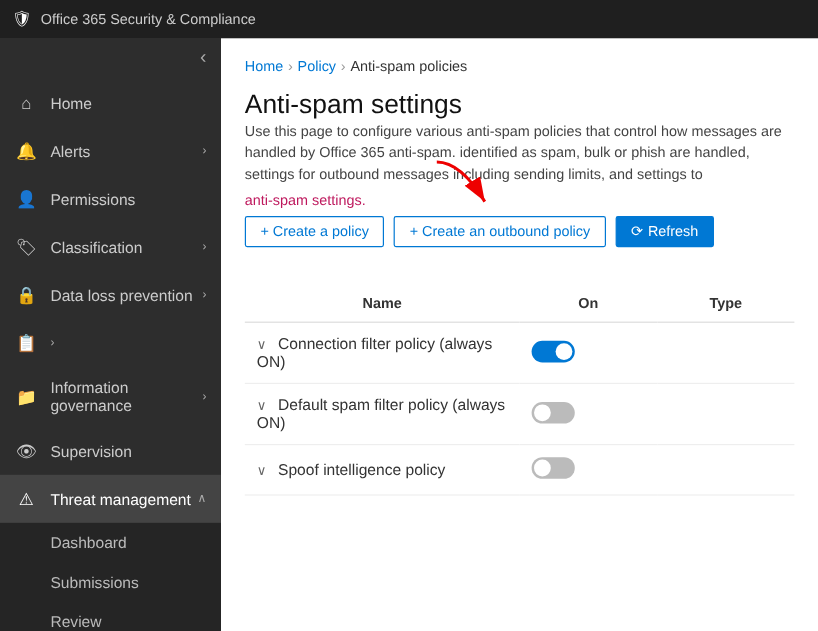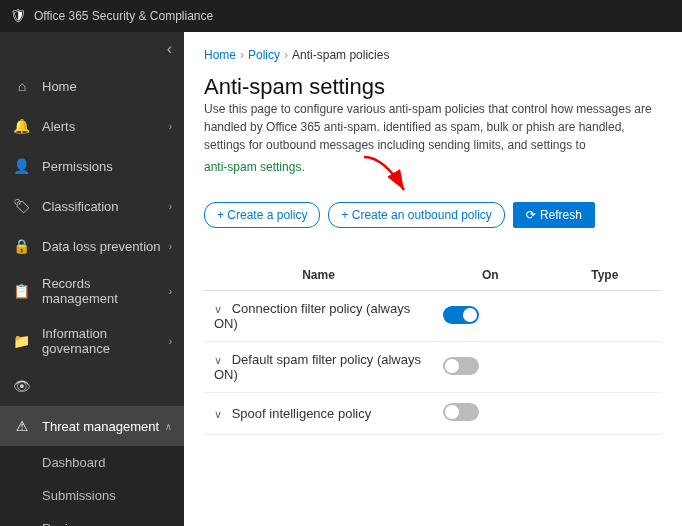--- a/index.html
+++ b/index.html
@@ -114,43 +114,43 @@
 
     .page-description {
       font-size: 12px;
       color: #444;
       line-height: 1.5;
       margin-bottom: 6px;
       max-width: 460px;
     }
 
     .page-link {
-      color: #15803d;
+      color: #be185d;
       font-size: 12px;
       text-decoration: none;
       cursor: pointer;
       display: inline-block;
-      margin-bottom: 28px;
+      margin-bottom: 6px;
     }
 
     .toolbar {
       display: flex;
       gap: 8px;
       margin-bottom: 16px;
       align-items: center;
     }
 
     .btn-outline {
       border: 1px solid #0078d4;
       background: #fff;
       color: #0078d4;
       padding: 5px 12px;
       font-size: 12px;
       cursor: pointer;
-      border-radius: 12px;
+      border-radius: 2px;
     }
 
     .btn-primary {
       border: 1px solid #0078d4;
       background: #0078d4;
       color: #fff;
       padding: 5px 12px;
       font-size: 12px;
       cursor: pointer;
       border-radius: 2px;
@@ -265,32 +265,32 @@
     </div>
 
     <div class="sidebar-item">
       <span class="item-icon">🔒</span>
       <span class="item-label">Data loss prevention</span>
       <span class="chevron">›</span>
     </div>
 
     <div class="sidebar-item">
       <span class="item-icon">📋</span>
-      <span class="item-label">Records management</span>
       <span class="chevron">›</span>
     </div>
 
     <div class="sidebar-item">
       <span class="item-icon">📁</span>
       <span class="item-label">Information governance</span>
       <span class="chevron">›</span>
     </div>
 
     <div class="sidebar-item">
       <span class="item-icon">👁</span>
+      <span class="item-label">Supervision</span>
     </div>
 
     <div class="sidebar-item active">
       <span class="item-icon">⚠</span>
       <span class="item-label">Threat management</span>
       <span class="chevron">∧</span>
     </div>
 
     <div class="sidebar-subitems">
       <div class="sidebar-subitem">

